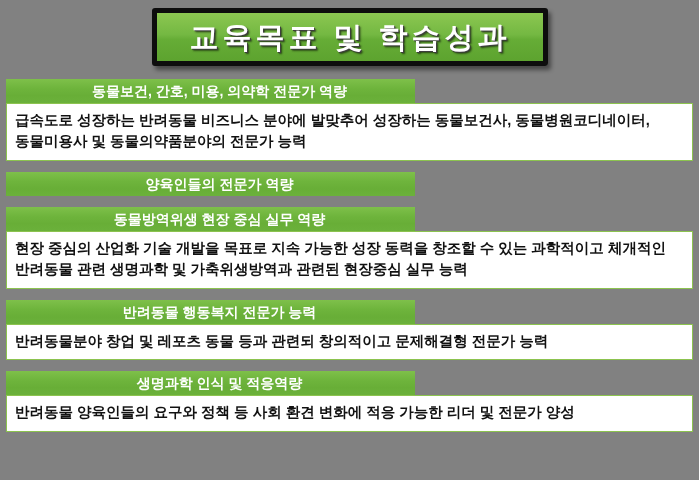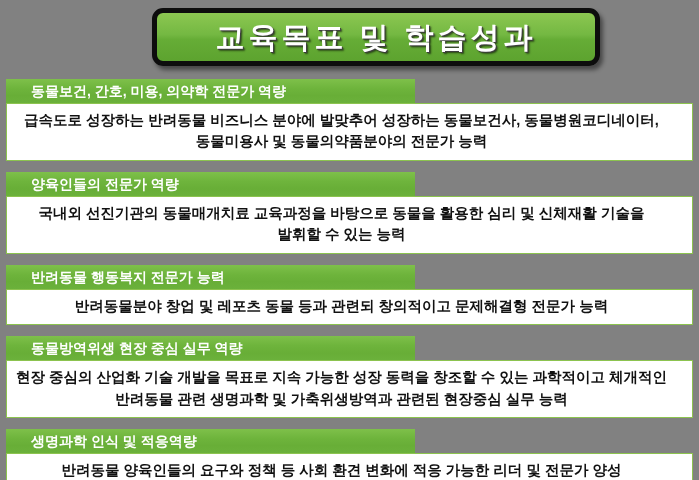--- a/index.html
+++ b/index.html
@@ -20,26 +20,26 @@
     height: 480px;
     background: #818181;
     box-sizing: border-box;
   }
 
   
   .title-wrap {
     position: absolute;
     left: 152px;
     top: 8px;
-    width: 448px;
+    width: 396px;
     height: 58px;
     box-sizing: border-box;
     background: linear-gradient(to bottom, #8cc751 0%, #74b842 45%, #66ad36 55%, #5da32f 100%);
     border: 5px solid #0d0d0d;
-    border-radius: 11px;
+    border-radius: 3px;
     box-shadow: 3px 4px 4px rgba(0,0,0,0.45);
     display: flex;
     align-items: center;
     justify-content: center;
   }
   .title-text {
     color: #ffffff;
     font-size: 29px;
     font-weight: bold;
     letter-spacing: 4px;
@@ -63,40 +63,40 @@
 
   .sec-header {
     position: relative;
     left: 6px;
     width: 409px;
     height: 24px;
     box-sizing: border-box;
     background: linear-gradient(to bottom, #7ec04a 0%, #6eb43c 40%, #68ae37 70%, #6bb13b 100%);
     display: flex;
     align-items: center;
-    padding-left: 25px;
+    padding-left: 18px;
     box-sizing: border-box;
+    justify-content: center;
   }
   .sec-header-text {
     color: #ffffff;
     font-size: 14px;
     font-weight: bold;
     line-height: 1;
     white-space: nowrap;
   }
 
   .sec-body {
     position: relative;
     left: 6px;
     width: 687px;
     box-sizing: border-box;
     background: #ffffff;
     border: 1px solid #8cc34f;
     padding: 6px 24px 7px 8px;
-    text-align: center;
   }
   .sec-body-text {
     color: #111111;
     font-size: 14.5px;
     font-weight: bold;
     line-height: 1.48;
     word-break: keep-all;
   }
 </style>
 </head>
@@ -116,40 +116,37 @@
       </div>
       <div class="sec-body">
         <div class="sec-body-text">급속도로 성장하는 반려동물 비즈니스 분야에 발맞추어 성장하는 동물보건사, 동물병원코디네이터, 동물미용사 및 동물의약품분야의 전문가 능력</div>
       </div>
     </div>
 
     <div class="section">
       <div class="sec-header">
         <span class="sec-header-text">양육인들의 전문가 역량</span>
       </div>
+    </div>
+
+    <div class="section">
+      <div class="sec-header">
+        <span class="sec-header-text">동물방역위생 현장 중심 실무 역량</span>
+      </div>
       <div class="sec-body">
-        <div class="sec-body-text">국내외 선진기관의 동물매개치료 교육과정을 바탕으로 동물을 활용한 심리 및 신체재활 기술을 발휘할 수 있는 능력</div>
+        <div class="sec-body-text">현장 중심의 산업화 기술 개발을 목표로 지속 가능한 성장 동력을 창조할 수 있는 과학적이고 체개적인 반려동물 관련 생명과학 및 가축위생방역과 관련된 현장중심 실무 능력</div>
       </div>
     </div>
 
     <div class="section">
       <div class="sec-header">
         <span class="sec-header-text">반려동물 행동복지 전문가 능력</span>
       </div>
       <div class="sec-body">
         <div class="sec-body-text">반려동물분야 창업 및 레포츠 동물 등과 관련되 창의적이고 문제해결형 전문가 능력</div>
-      </div>
-    </div>
-
-    <div class="section">
-      <div class="sec-header">
-        <span class="sec-header-text">동물방역위생 현장 중심 실무 역량</span>
-      </div>
-      <div class="sec-body">
-        <div class="sec-body-text">현장 중심의 산업화 기술 개발을 목표로 지속 가능한 성장 동력을 창조할 수 있는 과학적이고 체개적인 반려동물 관련 생명과학 및 가축위생방역과 관련된 현장중심 실무 능력</div>
       </div>
     </div>
 
     <div class="section">
       <div class="sec-header">
         <span class="sec-header-text">생명과학 인식 및 적응역량</span>
       </div>
       <div class="sec-body">
         <div class="sec-body-text">반려동물 양육인들의 요구와 정책 등 사회 환견 변화에 적응 가능한 리더 및 전문가 양성</div>
       </div>

